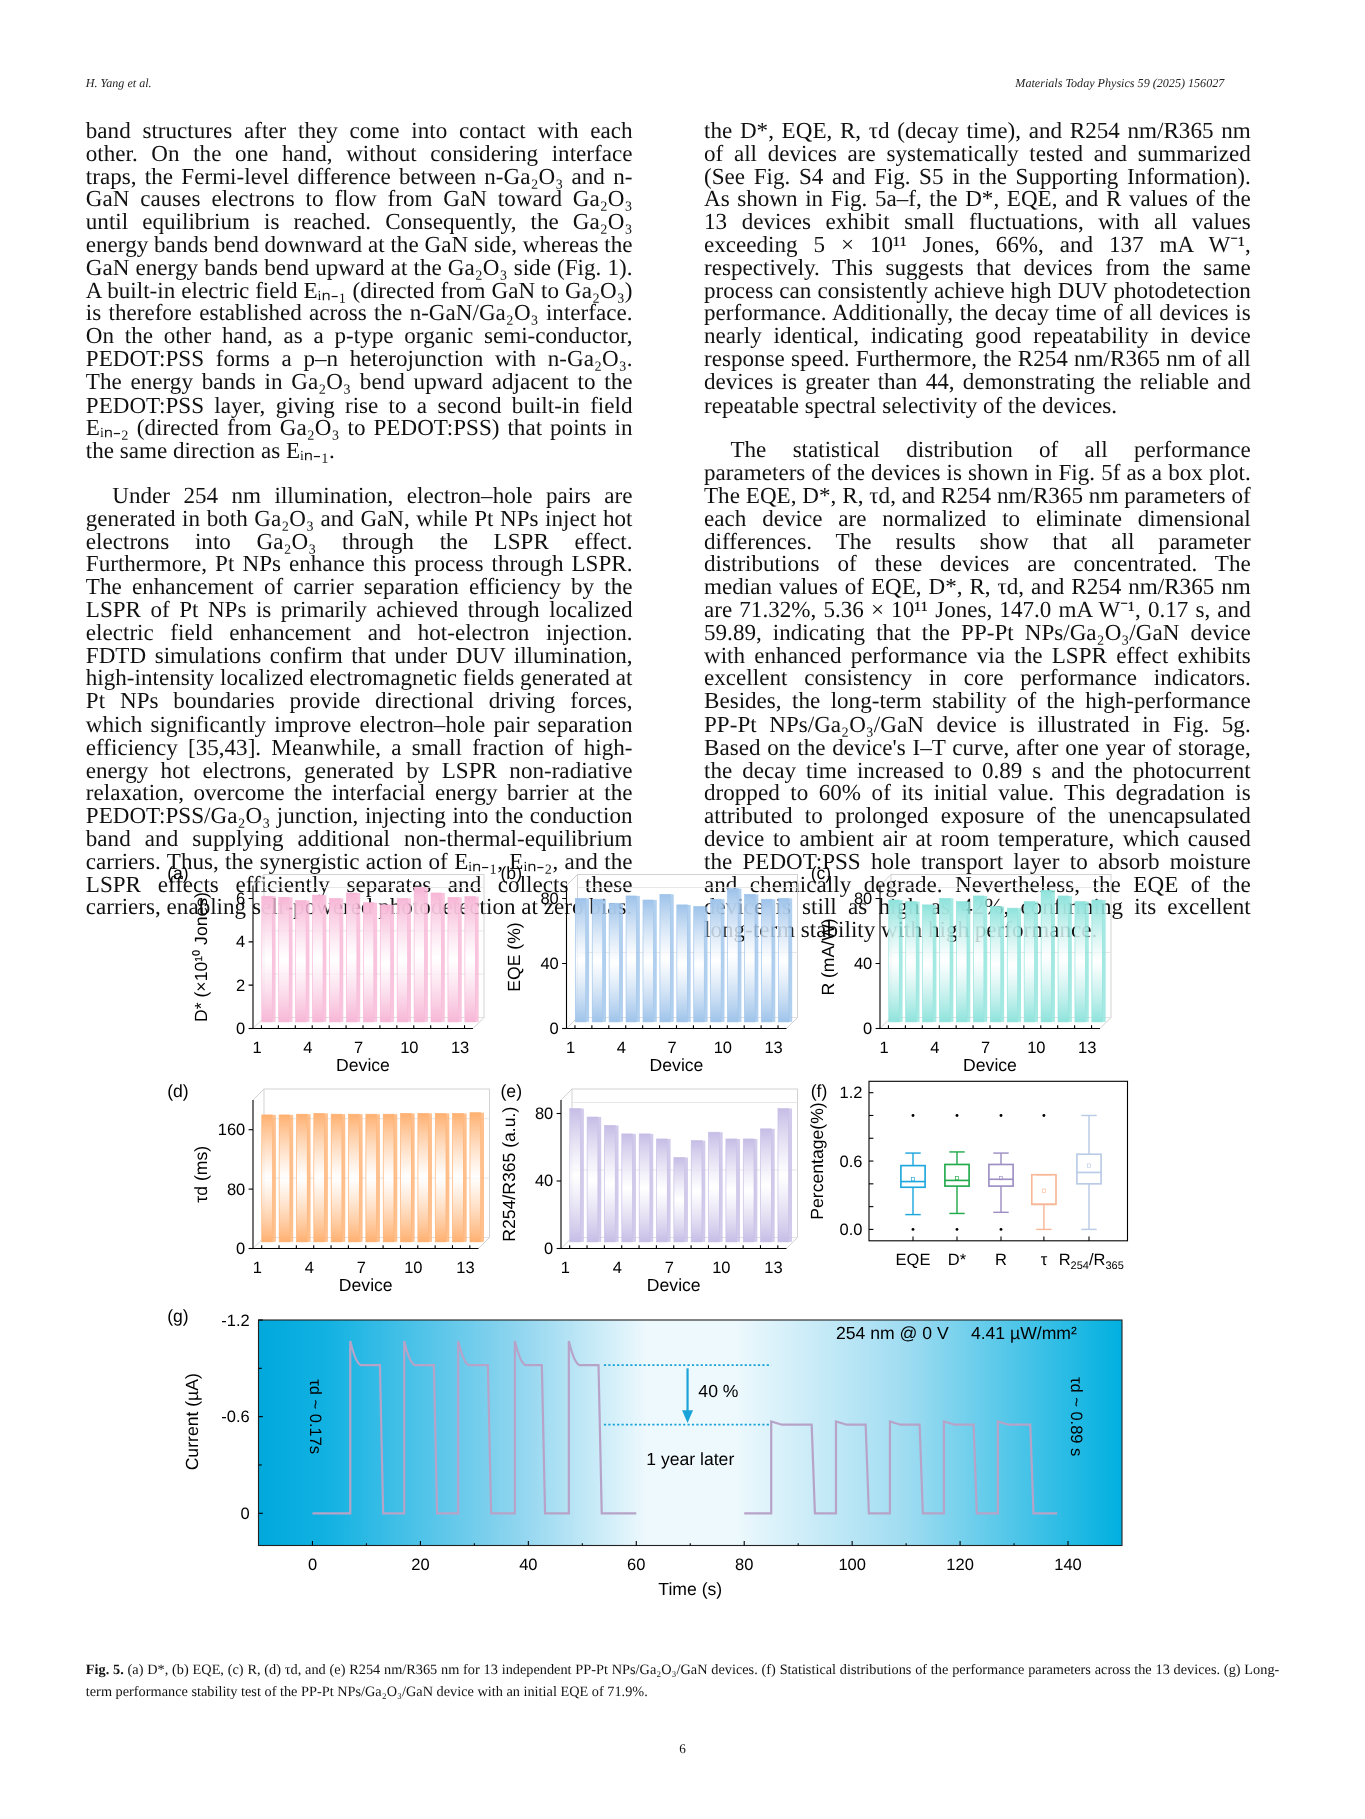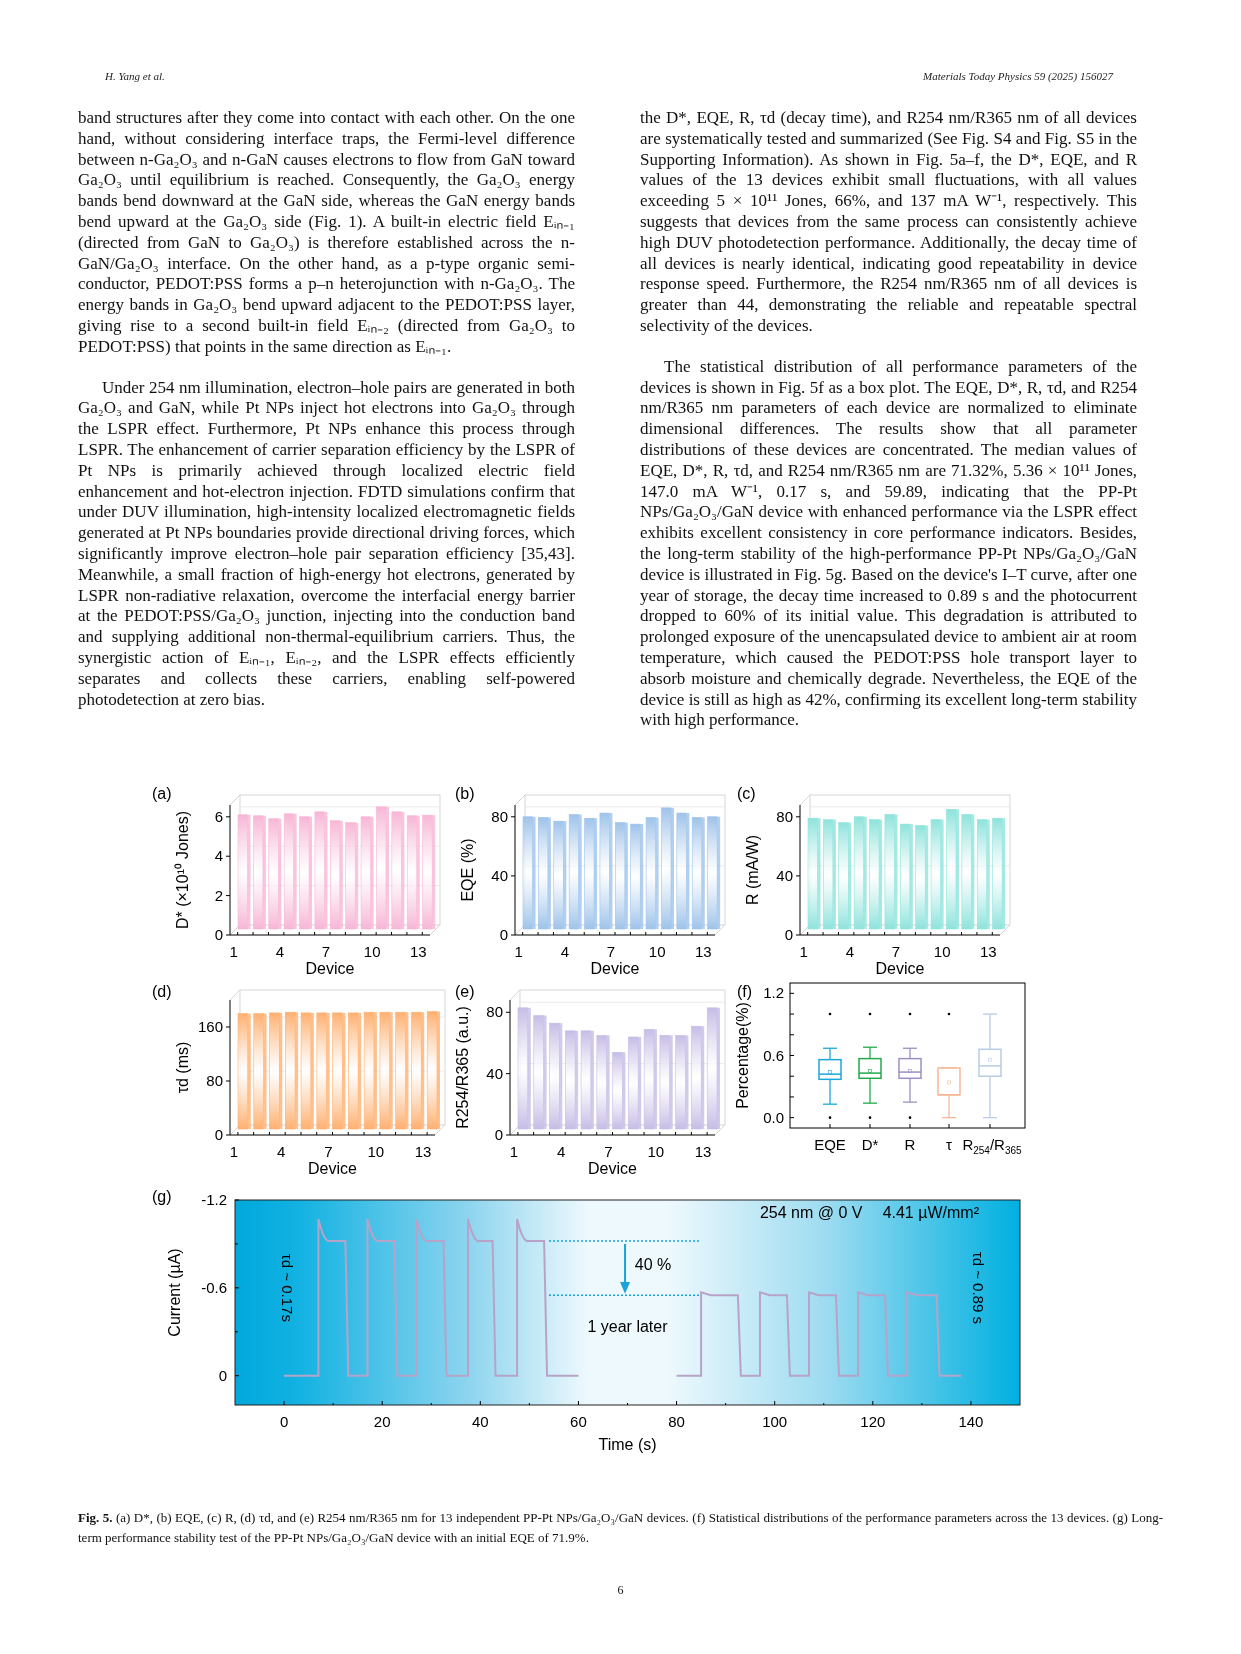--- a/index.html
+++ b/index.html
@@ -1,20 +1,20 @@
 <!DOCTYPE html>
 <html><head>
 <meta charset="utf-8">
 <style>
   * { box-sizing: border-box; margin: 0; padding: 0; }
   body { width: 1241px; height: 1654px; background: #fff; position: relative; font-family: "DejaVu Serif", serif; color: #111; overflow: hidden; }
-  .header { position: absolute; top: 70px; font-family: "Liberation Serif", serif; font-style: italic; font-size: 11px; color: #222; margin-left: 27px; }
+  .header { position: absolute; top: 70px; font-family: "Liberation Serif", serif; font-style: italic; font-size: 11px; color: #222; }
   .header.left { left: 78px; }
   .header.right { right: 128px; }
-  .col { position: absolute; top: 108px; width: 497px; font-family: "Liberation Serif", serif; font-size: 17px; line-height: 20.8px; text-align: justify; }
+  .col { position: absolute; top: 108px; width: 497px; font-family: "Liberation Serif", serif; font-size: 21px; line-height: 20.8px; text-align: justify; }
   .col.left { left: 78px; }
   .col.right { left: 640px; }
   .col p { margin: 0; }
   .col p.indent { text-indent: 24px; margin-top: 20px; }
   .fig { position: absolute; left: 150px; top: 785px; width: 930px; height: 670px; }
   .caption { position: absolute; left: 78px; top: 1508px; width: 1085px; font-family: "Liberation Serif", serif; font-size: 13px; line-height: 20px; text-align: justify; }
   .pagenum { position: absolute; top: 1583px; left: 0; width: 1241px; text-align: center; font-family: "Liberation Serif", serif; font-size: 12px; }
 </style>
 </head>
 <body>

